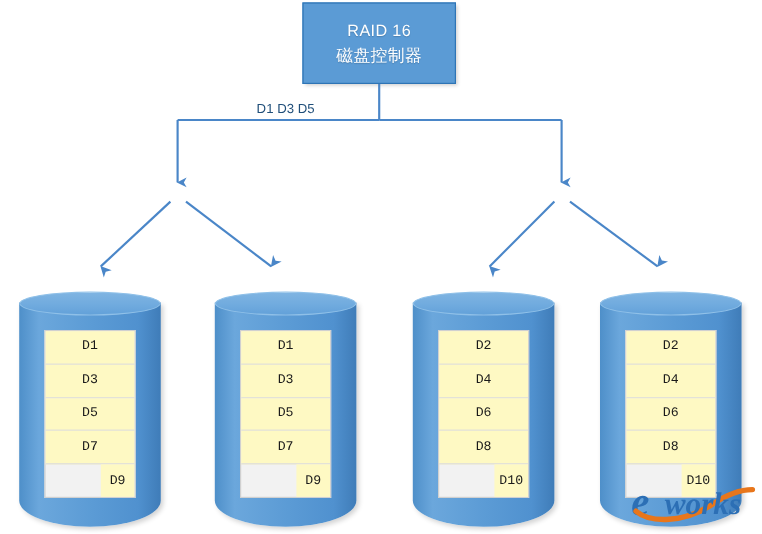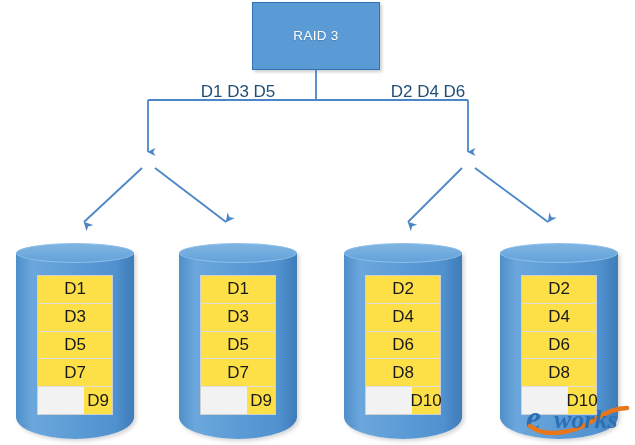--- a/index.html
+++ b/index.html
@@ -53,21 +53,21 @@
     top: 0;
     width: 635px;
     height: 445px;
     pointer-events: none;
   }
 
   
   .stripe-label {
     position: absolute;
     color: #1F4E79;
-    font-size: 17px;
+    font-size: 11px;
     line-height: 15px;
     white-space: nowrap;
     text-align: center;
   }
   .stripe-label .l1 { display: block; }
   .stripe-label .l2 { display: block; }
   #label-left  { left: 186px; top: 84px; width: 104px; }
   #label-right { left: 372px; top: 84px; width: 112px; }
 
   
@@ -109,44 +109,46 @@
     border: 1px solid #D0D0D0;
     box-sizing: border-box;
     display: flex;
     flex-direction: column;
   }
   .disk-row {
     flex: 1 1 0;
     display: flex;
     align-items: center;
     justify-content: center;
-    font-size: 17px;
+    font-size: 11px;
     color: #1A1A1A;
-    background: #fde047;
+    background: #fef9c3;
     border-bottom: 1px solid #DDDDDD;
     box-sizing: border-box;
+    font-family: Liberation Mono, monospace;
   }
   .disk-row:last-child { border-bottom: none; margin-left: 46px; }
 
   
   #watermark {
     position: absolute;
     left: 524px;
     top: 396px;
     width: 106px;
     height: 44px;
   }
 </style>
 </head>
 <body>
 
 <div id="diagram-root">
 
   <div class="controller-box">
-    <span class="controller-line">RAID 3</span>
+    <span class="controller-line">RAID 16</span>
+    <span class="controller-line cn">磁盘控制器</span>
   </div>
 
   <svg id="connectors" viewBox="0 0 635 445" width="635" height="445">
     <defs>
       <marker id="arrowDown" markerWidth="9" markerHeight="9" refX="4.5" refY="8" orient="auto" markerUnits="userSpaceOnUse">
         <path d="M0.4,0.5 L4.5,8.6 L8.6,0.5 L4.5,2.8 Z" fill="#4A86C8"></path>
       </marker>
       <marker id="arrowDiag" markerWidth="10" markerHeight="10" refX="5" refY="9" orient="auto" markerUnits="userSpaceOnUse">
         <path d="M0.5,0.5 L5,9.5 L9.5,0.5 L5,3 Z" fill="#4A86C8"></path>
       </marker>
@@ -164,21 +166,20 @@
     <path d="M155,168 L226,222" stroke="#4A86C8" stroke-width="1.8" fill="none" marker-end="url(#arrowDiag)"></path>
 
     <path d="M462,168 L408,222" stroke="#4A86C8" stroke-width="1.8" fill="none" marker-end="url(#arrowDiag)"></path>
     <path d="M475,168 L548,222" stroke="#4A86C8" stroke-width="1.8" fill="none" marker-end="url(#arrowDiag)"></path>
   </svg>
 
   <div class="stripe-label" id="label-left">
     <span class="l1">D1 D3 D5</span>
   </div>
   <div class="stripe-label" id="label-right">
-    <span class="l1">D2 D4 D6</span>
   </div>
 
   <div class="disk" style="left:16px;">
     <div class="disk-body"></div>
     <div class="disk-top"></div>
     <div class="disk-rows">
       <div class="disk-row">D1</div>
       <div class="disk-row">D3</div>
       <div class="disk-row">D5</div>
       <div class="disk-row">D7</div>

